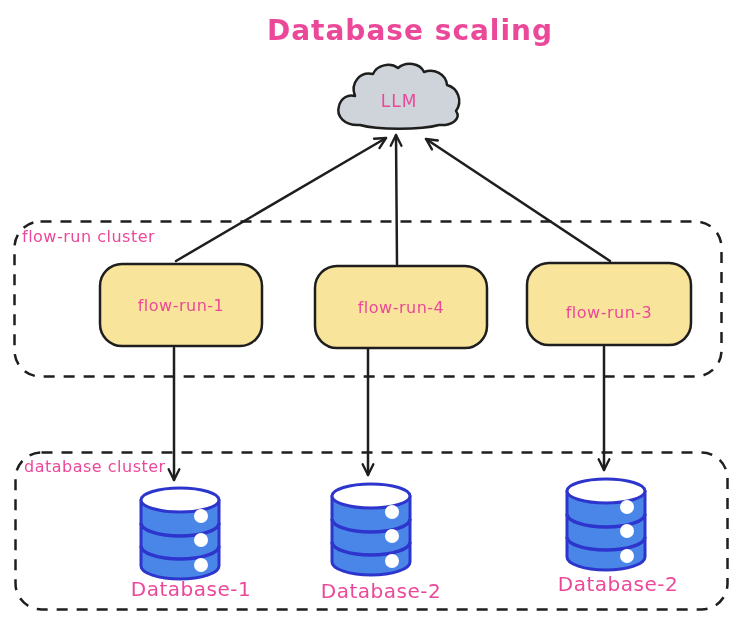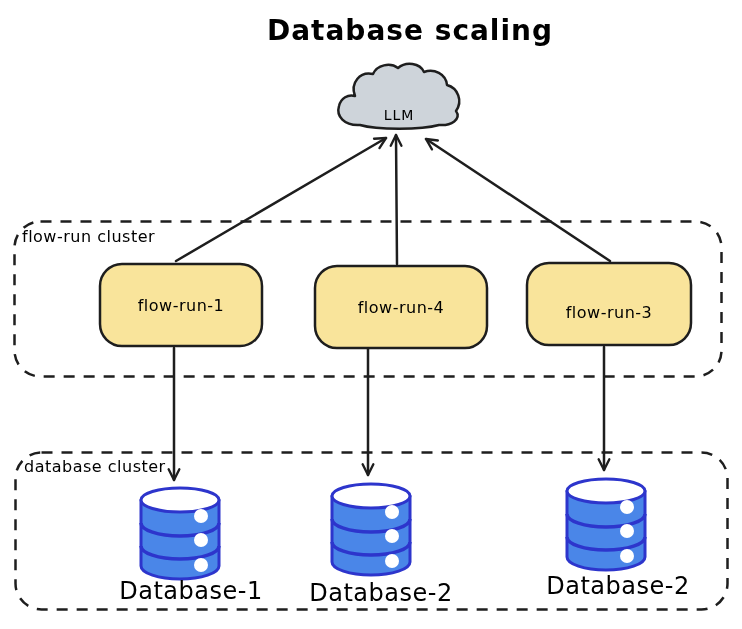--- a/index.html
+++ b/index.html
@@ -2,57 +2,57 @@
 <html><head>
 <meta charset="utf-8">
 <style>
   html, body { margin: 0; padding: 0; background: #ffffff; }
   .canvas {
     position: relative;
     width: 742px;
     height: 629px;
     background: #ffffff;
     font-family: "DejaVu Sans", "Liberation Sans", sans-serif;
-    color: #000000;
+    color: #ec4899;
     overflow: hidden;
   }
   .layer {
     position: absolute;
     left: 0; top: 0;
     width: 742px; height: 629px;
   }
   .lbl { position: absolute; white-space: nowrap; }
   .title {
     left: 410px; top: 14px;
     transform: translateX(-50%);
     font-size: 28px;
     font-weight: bold;
     letter-spacing: 1px;
   }
   .llm-label {
-    left: 399px; top: 107px;
+    left: 399px; top: 91px;
     transform: translateX(-50%);
-    font-size: 14px;
+    font-size: 17px;
     letter-spacing: 1px;
   }
   .cluster-label { font-size: 16px; letter-spacing: 0.5px; }
   .flow-cluster-label { left: 22px; top: 227px; }
   .db-cluster-label { left: 24px; top: 457px; }
   .node-label {
     transform: translateX(-50%);
     font-size: 16px;
     letter-spacing: 0.5px;
     text-align: center;
   }
   .node1-label { left: 181px; top: 296px; }
   .node2-label { left: 401px; top: 298px; }
   .node3-label { left: 609px; top: 295px; margin-top: 8px; }
   .db-label {
     transform: translateX(-50%);
-    font-size: 24px;
+    font-size: 20px;
     font-weight: 500;
     letter-spacing: 0.5px;
   }
   .db1-label { left: 191px; top: 577px; }
   .db2-label { left: 381px; top: 579px; }
   .db3-label { left: 618px; top: 572px; }
 </style>
 </head>
 <body>
 

